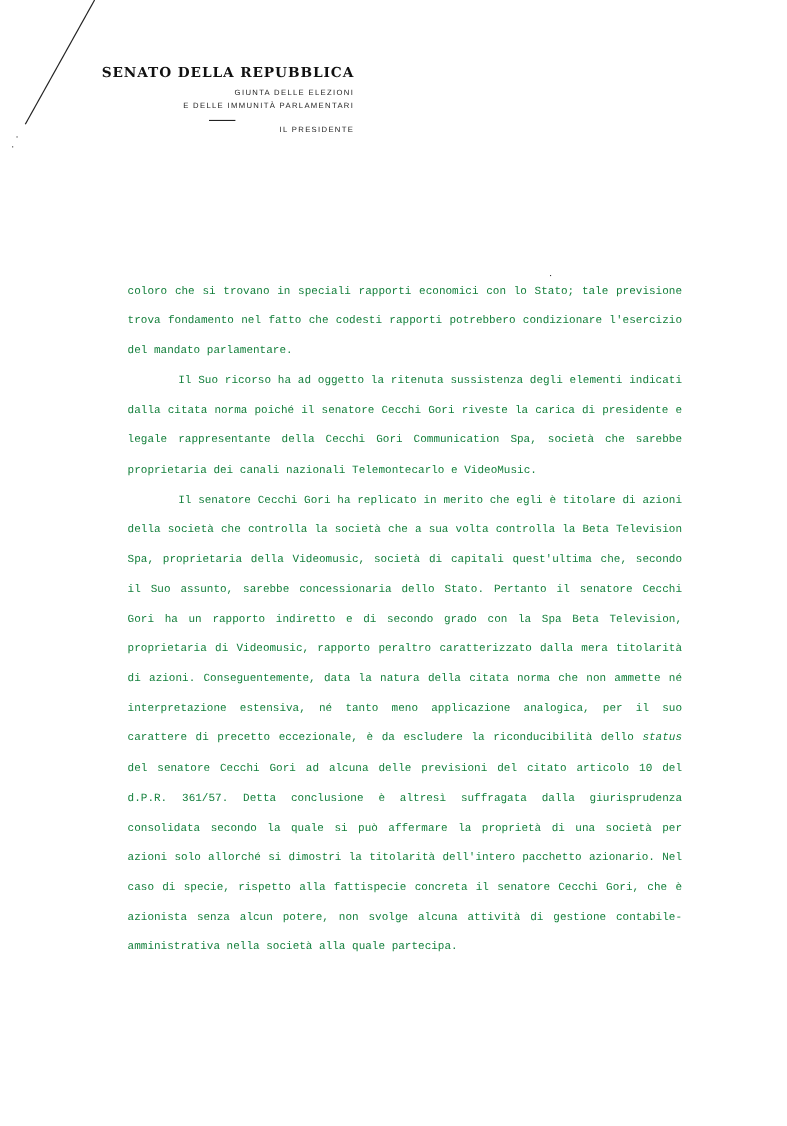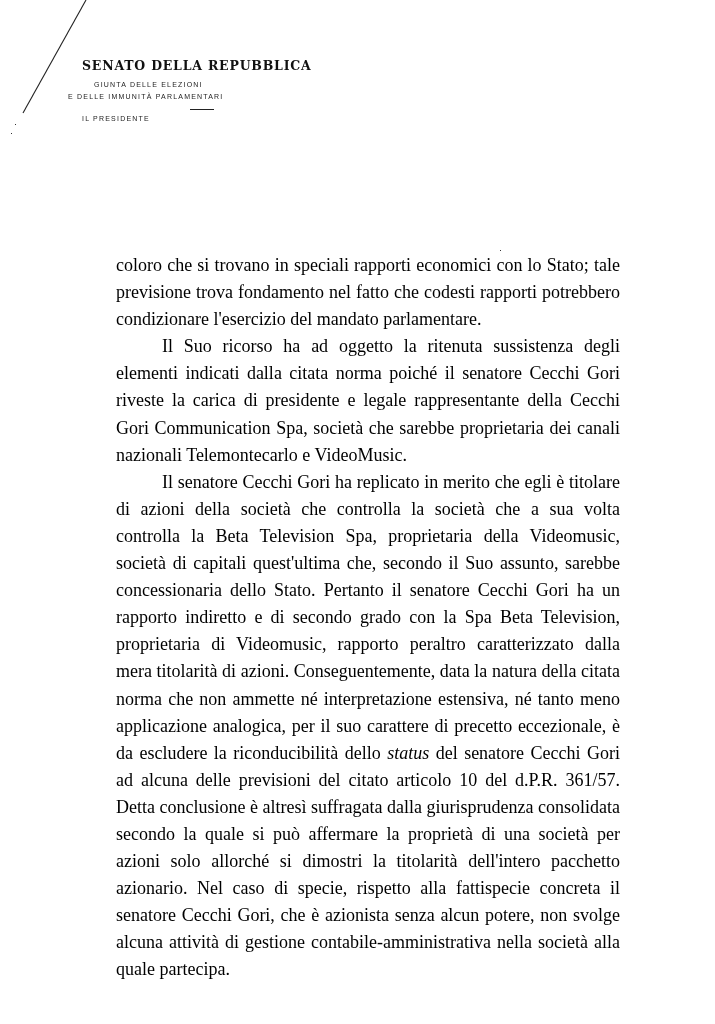--- a/index.html
+++ b/index.html
@@ -1,25 +1,25 @@
 <!DOCTYPE html>
 <html><head>
 <meta charset="utf-8">
 <style>
   html, body { margin: 0; padding: 0; background: #ffffff; }
   body { width: 715px; height: 1024px; position: relative; overflow: hidden; color: #111; }
   .slash { position: absolute; left: 0; top: 0; }
-  .letterhead { position: absolute; left: 82px; top: 58px; width: 240px; text-align: left; }
+  .letterhead { position: absolute; left: 82px; top: 58px; width: 240px; text-align: right; }
   .lh-title { font-family: "DejaVu Serif", serif; font-weight: bold; font-size: 12.5px; letter-spacing: 0.8px; white-space: nowrap; color: #111; }
   .lh-sub { font-family: "Liberation Sans", sans-serif; font-size: 7px; letter-spacing: 1.2px; line-height: 12px; text-transform: uppercase; color: #222; }
   .lh-sub1 { margin-top: 6px; margin-left: 12px; }
   .lh-sub2 { margin-left: -14px; }
   .lh-rule { width: 24px; height: 1px; background: #222; margin: 6px auto 5px auto; }
   .lh-pres { font-family: "Liberation Sans", sans-serif; font-size: 7px; letter-spacing: 1.2px; color: #222; }
-  .body-text { position: absolute; left: 116px; top: 252px; width: 504px; font-family: Liberation Serif, serif; font-size: 18px; line-height: 27.1px; text-align: justify; color: #000000; }
+  .body-text { position: absolute; left: 116px; top: 252px; width: 504px; font-family: Liberation Mono, monospace; font-size: 10px; line-height: 27.1px; text-align: justify; color: #15803d; }
   .body-text p { margin: 0; }
   .body-text p.indent { text-indent: 46px; }
   .dot { position: absolute; width: 1px; height: 1px; background: #333; }
 </style>
 </head>
 <body>
 
 <svg class="slash" width="100" height="140" viewBox="0 0 100 140">
   <line x1="86" y1="0" x2="23" y2="113" stroke="#222" stroke-width="1.1"></line>
   <rect x="15" y="124" width="1" height="1" fill="#333"></rect>

